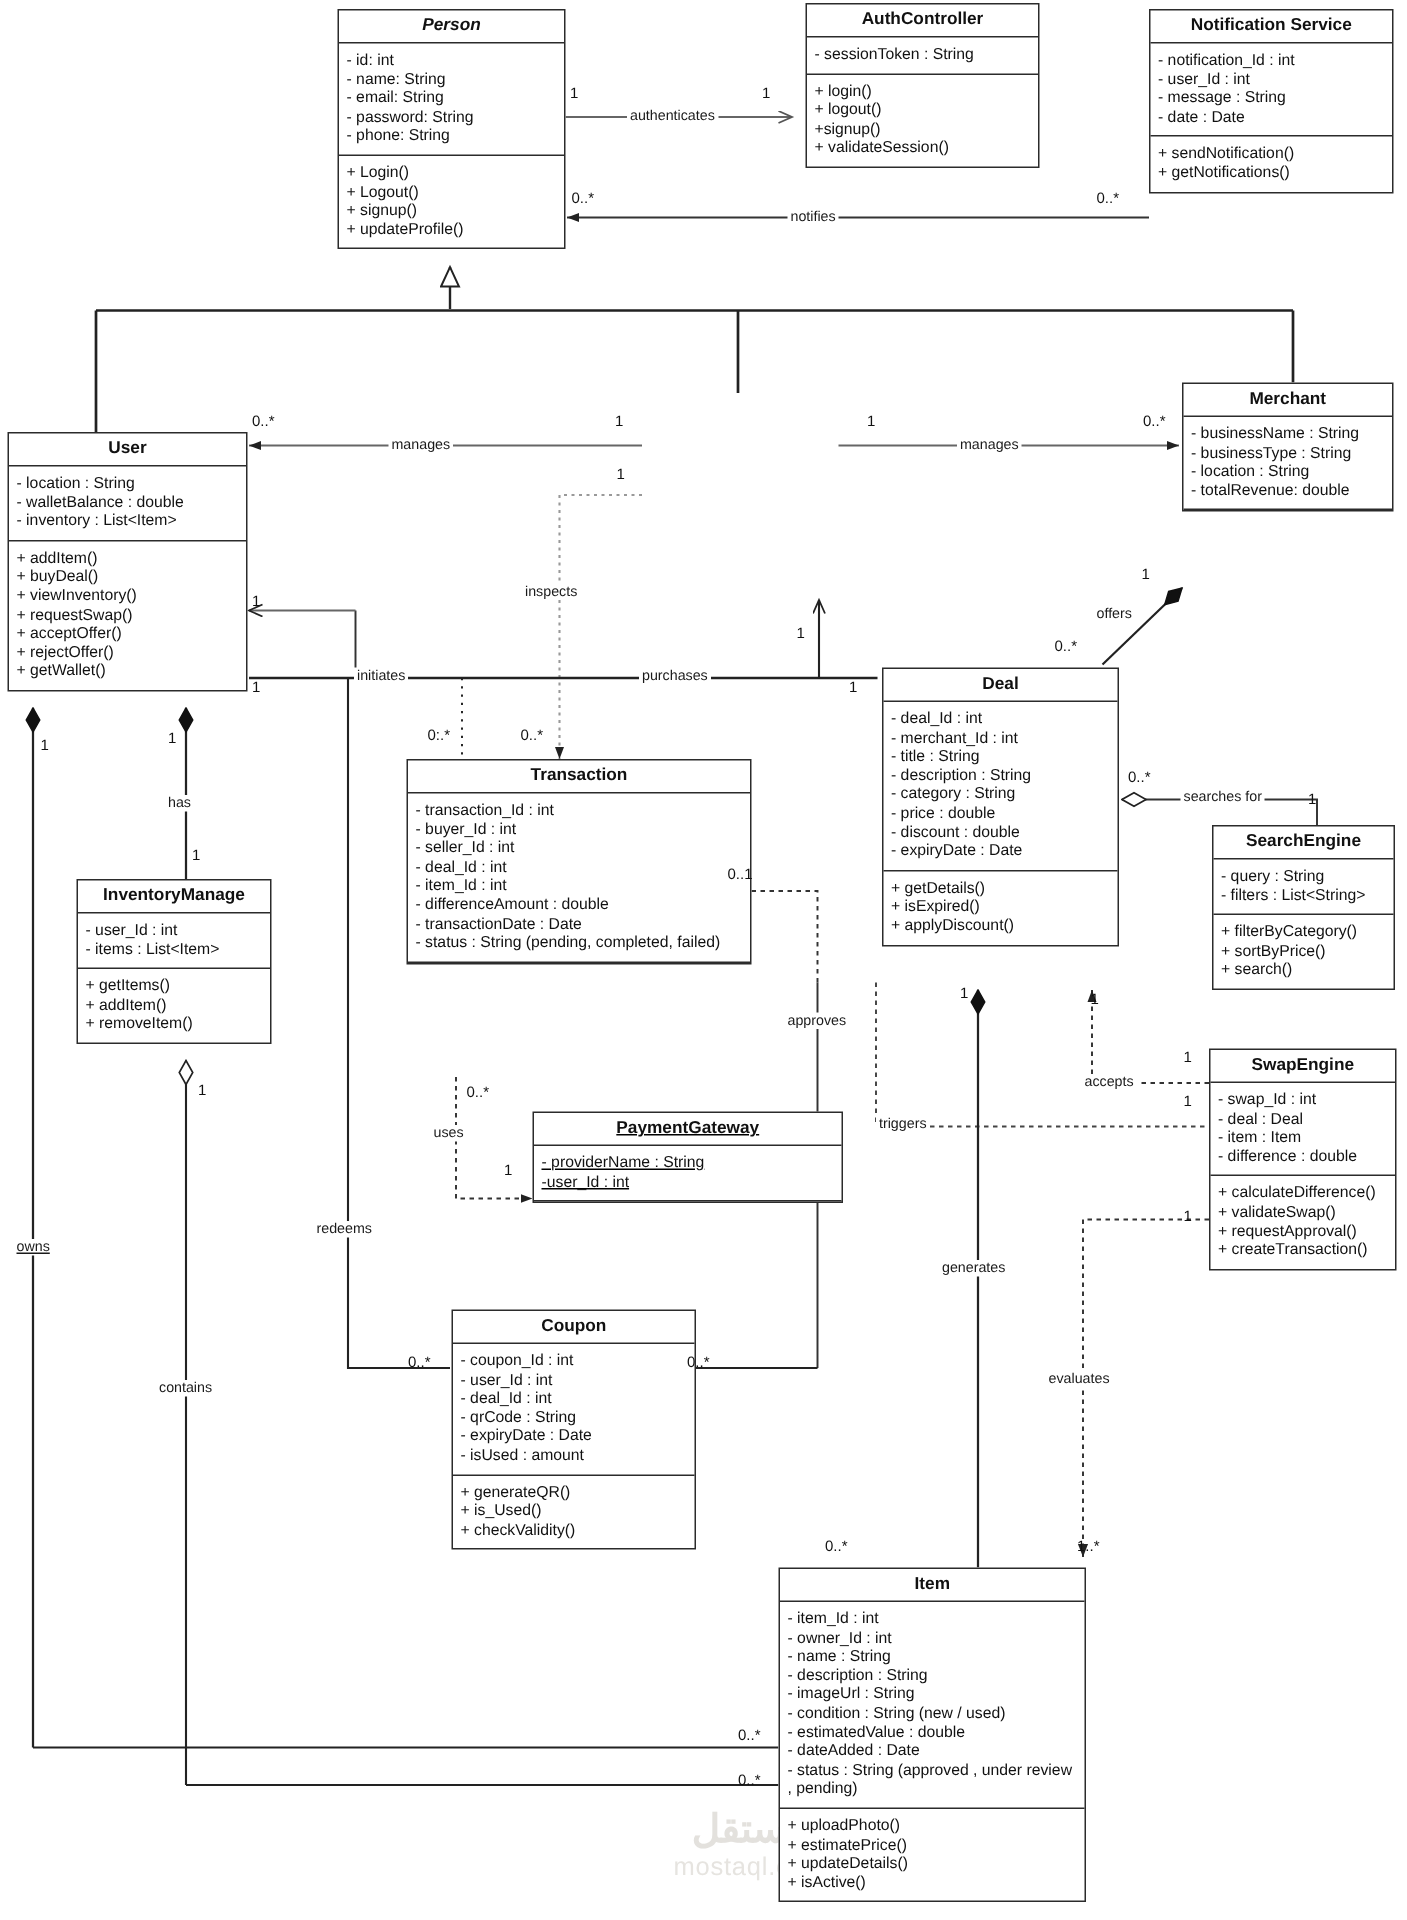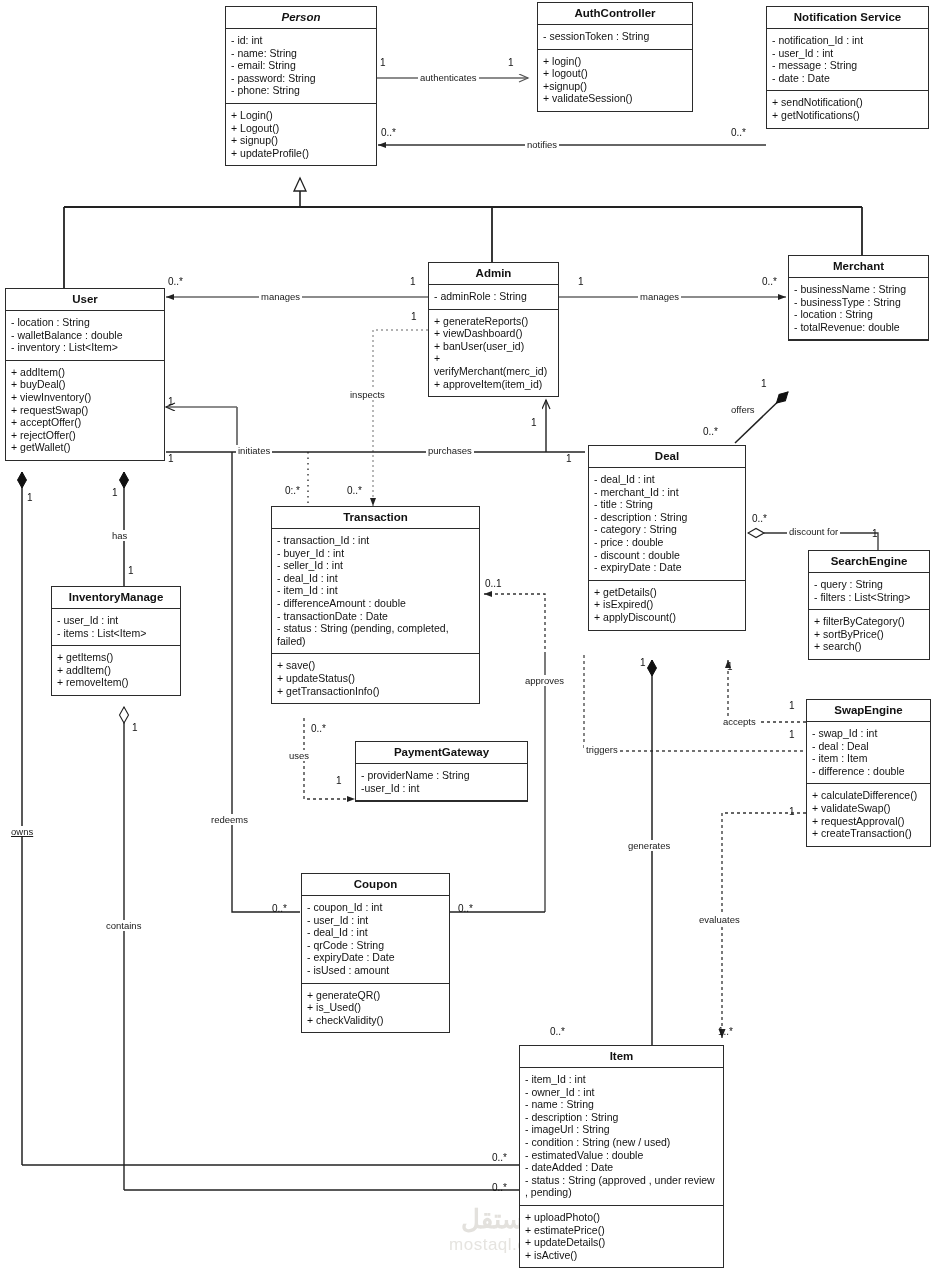--- a/index.html
+++ b/index.html
@@ -231,33 +231,20 @@
         <div>+ addItem()</div>
         <div>+ buyDeal()</div>
         <div>+ viewInventory()</div>
         <div>+ requestSwap()</div>
         <div>+ acceptOffer()</div>
         <div>+ rejectOffer()</div>
         <div>+ getWallet()</div>
       </div>
   </div>
 
-  <div class="umlclass" style="left:428px; top:262px; width:131px;">
-    <div class="cls-name">Admin</div>
-    <div class="cls-attrs">
-        <div>- adminRole : String</div>
-      </div>
-    <div class="cls-ops">
-        <div>+ generateReports()</div>
-        <div>+ viewDashboard()</div>
-        <div>+ banUser(user_id)</div>
-        <div>+ verifyMerchant(merc_id)</div>
-        <div>+ approveItem(item_id)</div>
-      </div>
-  </div>
 
   <div class="umlclass" style="left:788px; top:255px; width:141px;">
     <div class="cls-name">Merchant</div>
     <div class="cls-attrs">
         <div>- businessName : String</div>
         <div>- businessType : String</div>
         <div>- location : String</div>
         <div>- totalRevenue: double</div>
       </div>
   </div>
@@ -274,37 +261,32 @@
         <div>- discount : double</div>
         <div>- expiryDate : Date</div>
       </div>
     <div class="cls-ops">
         <div>+ getDetails()</div>
         <div>+ isExpired()</div>
         <div>+ applyDiscount()</div>
       </div>
   </div>
 
-  <div class="umlclass" style="left:271px; top:506px; width:209px;">
+  <div class="umlclass" style="left:271px; top:506px; width:230px;">
     <div class="cls-name">Transaction</div>
     <div class="cls-attrs">
         <div>- transaction_Id : int</div>
         <div>- buyer_Id : int</div>
         <div>- seller_Id : int</div>
         <div>- deal_Id : int</div>
         <div>- item_Id : int</div>
         <div>- differenceAmount : double</div>
         <div>- transactionDate : Date</div>
         <div>- status : String (pending, completed, failed)</div>
       </div>
-    <div class="cls-ops">
-        <div>+ save()</div>
-        <div>+ updateStatus()</div>
-        <div>+ getTransactionInfo()</div>
-      </div>
   </div>
 
   <div class="umlclass" style="left:51px; top:586px; width:130px;">
     <div class="cls-name">InventoryManage</div>
     <div class="cls-attrs">
         <div>- user_Id : int</div>
         <div>- items : List&lt;Item&gt;</div>
       </div>
     <div class="cls-ops">
         <div>+ getItems()</div>
@@ -335,29 +317,29 @@
         <div>- difference : double</div>
       </div>
     <div class="cls-ops">
         <div>+ calculateDifference()</div>
         <div>+ validateSwap()</div>
         <div>+ requestApproval()</div>
         <div>+ createTransaction()</div>
       </div>
   </div>
 
-  <div class="umlclass" style="left:355px; top:741px; width:173px;">
+  <div class="umlclass" style="left:355px; top:741px; width:207px;text-decoration:underline;">
     <div class="cls-name">PaymentGateway</div>
     <div class="cls-attrs">
         <div>- providerName : String</div>
         <div>-user_Id : int</div>
       </div>
   </div>
 
-  <div class="umlclass" style="left:301px; top:873px; width:149px;">
+  <div class="umlclass" style="left:301px; top:873px; width:163px;">
     <div class="cls-name">Coupon</div>
     <div class="cls-attrs">
         <div>- coupon_Id : int</div>
         <div>- user_Id : int</div>
         <div>- deal_Id : int</div>
         <div>- qrCode : String</div>
         <div>- expiryDate : Date</div>
         <div>- isUsed : amount</div>
       </div>
     <div class="cls-ops">
@@ -399,21 +381,21 @@
   <div class="lbl" style="left:110px; top:530px;">has</div>
   <div class="lbl" style="left:9px; top:826px;text-decoration:underline;">owns</div>
   <div class="lbl" style="left:104px; top:920px;">contains</div>
   <div class="lbl" style="left:209px; top:814px;">redeems</div>
   <div class="lbl" style="left:287px; top:750px;">uses</div>
   <div class="lbl" style="left:523px; top:675px;">approves</div>
   <div class="lbl" style="left:584px; top:744px;">triggers</div>
   <div class="lbl" style="left:626px; top:840px;">generates</div>
   <div class="lbl" style="left:697px; top:914px;">evaluates</div>
   <div class="lbl" style="left:721px; top:716px;">accepts</div>
-  <div class="lbl" style="left:787px; top:526px;">discount for</div>
+  <div class="lbl" style="left:787px; top:526px;">searches for</div>
 
   <div class="mult" style="left:380px; top:57px;">1</div>
   <div class="mult" style="left:508px; top:57px;">1</div>
   <div class="mult" style="left:381px; top:127px;">0..*</div>
   <div class="mult" style="left:731px; top:127px;">0..*</div>
 
   <div class="mult" style="left:168px; top:276px;">0..*</div>
   <div class="mult" style="left:410px; top:276px;">1</div>
   <div class="mult" style="left:578px; top:276px;">1</div>
   <div class="mult" style="left:762px; top:276px;">0..*</div>

